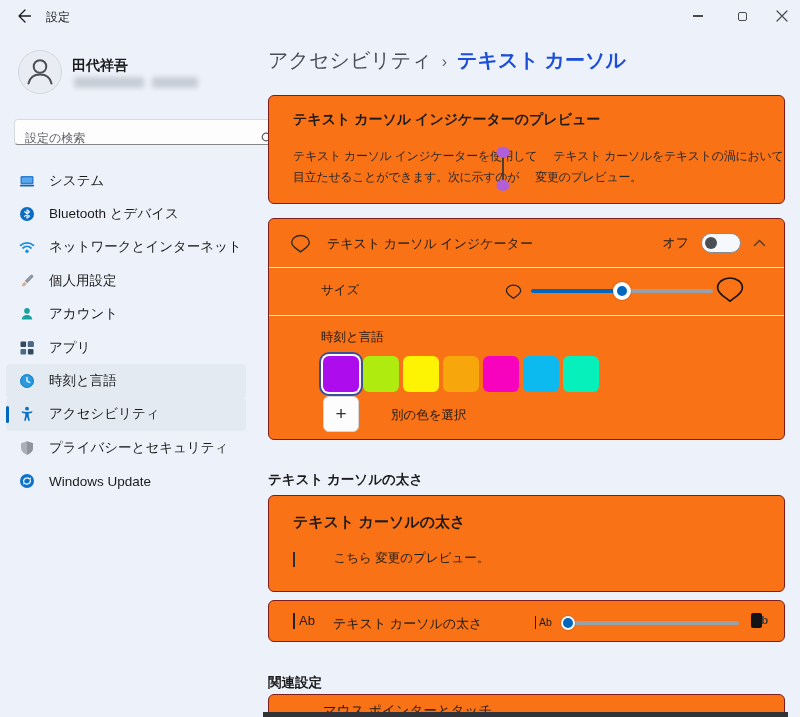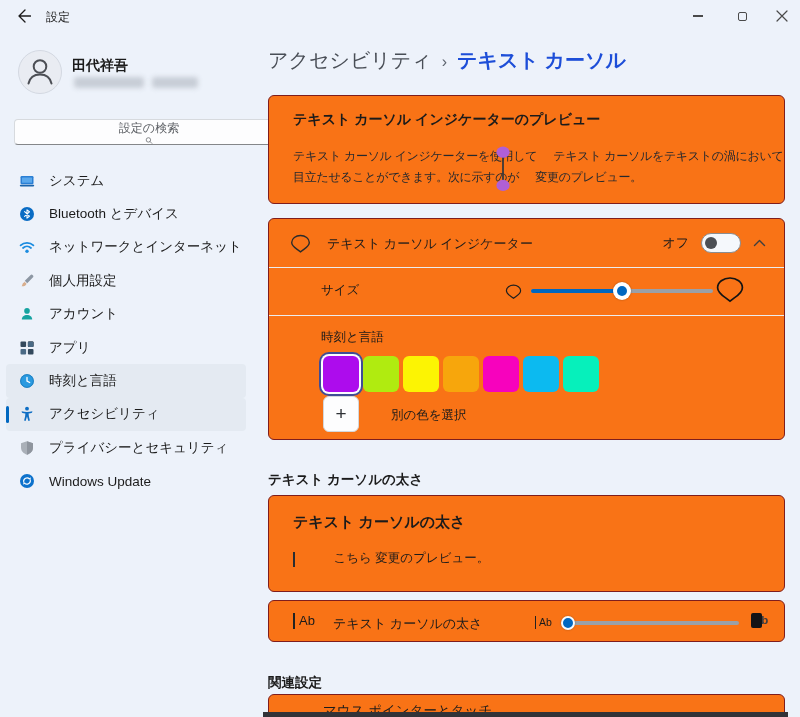--- a/index.html
+++ b/index.html
@@ -21,21 +21,21 @@
   .winbtn.close { left:764px; width:36px; }
   .min-glyph { width:10px; height:1.4px; background:#4a4a4a; }
   .max-glyph { width:9px; height:9px; border:1.2px solid #4a4a4a; border-radius:2px; }
 
   
   .avatar { left:18px; top:50px; width:44px; height:44px; }
   .user-name { left:72px; top:57px; font-size:14px; font-weight:600; }
   .blur-line { top:77px; height:11px; background:#c7cdd6; border-radius:3px; filter:blur(2.5px); }
   .blur1 { left:74px; width:70px; }
   .blur2 { left:152px; width:46px; }
-  .search-box { left:14px; top:119px; width:268px; height:26px; background:#fdfdfe; border:1px solid #d7dade; border-bottom:1px solid #848689; border-radius:4px; display:flex; align-items:center; padding:0 8px 0 10px;flex-direction:column; }
+  .search-box { left:14px; top:119px; width:268px; height:26px; background:#fdfdfe; border:1px solid #d7dade; border-bottom:1px solid #848689; border-radius:4px; display:flex; align-items:center; padding:12px 8px 0 10px; }
   .search-ph { flex:1; font-size:12px; color:#5d6065; }
   .nav { left:6px; top:164px; width:240px; }
   .nav-item { position:relative; height:33.4px; display:flex; align-items:center; gap:14px; padding-left:13px; border-radius:4px; cursor:pointer;text-align:right; }
   .nav-item.hovered { background:#e4eaf2; }
   .nav-item.selected { background:#e4eaf2; }
   .nav-item.selected::before { content:''; position:absolute; left:0; top:8px; width:3px; height:17px; border-radius:2px; background:#0067c0; }
   .nav-ico { width:16px; height:16px; flex:0 0 16px; display:flex; }
   .nav-label { font-size:13.5px; }
 
   

